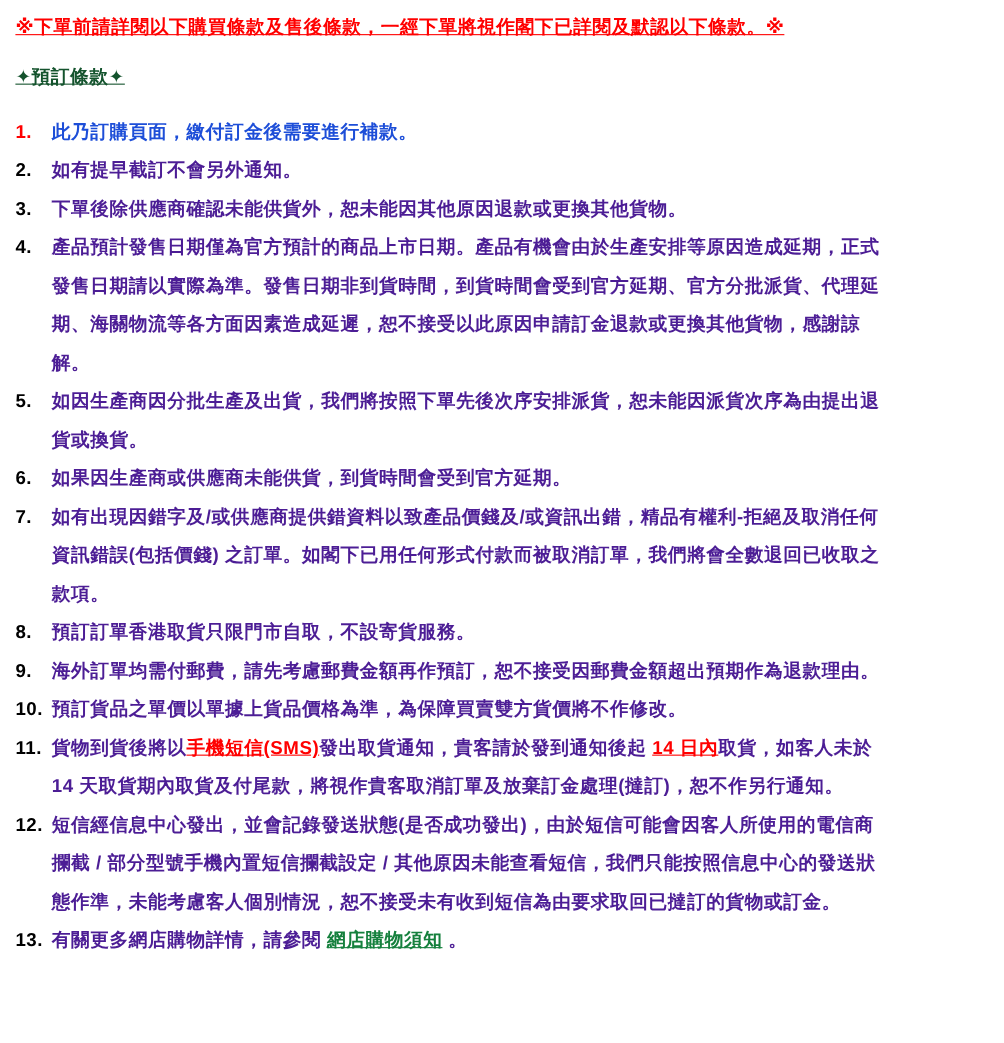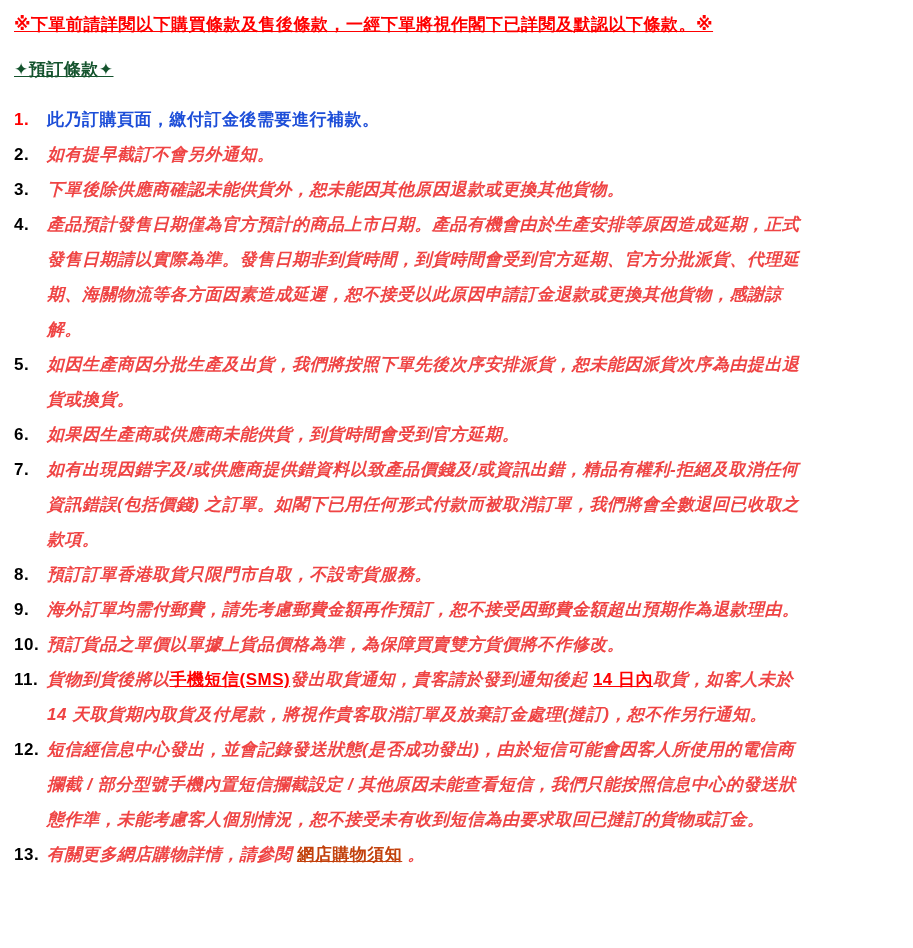--- a/index.html
+++ b/index.html
@@ -42,24 +42,24 @@
     line-height: 35px;
     letter-spacing: 0.5px;
   }
   .term-num {
     flex: 0 0 33px;
     white-space: nowrap;
   }
   .term-body {
     flex: 1;
   }
-  .seg-plain { color: #ef4444; font-style: italic; }
+  .seg-plain { color: #4c1d95; }
   .seg-red { color: #1d4ed8; }
   .seg-red-underline { color: #ff0000; text-decoration: underline; }
-  a.seg-link { color: #c2410c; text-decoration: underline; cursor: pointer; }
+  a.seg-link { color: #15803d; text-decoration: underline; cursor: pointer; }
   .num-red { color: #ff0000; }
 </style>
 </head>
 <body>
 
 <div class="page">
   <div class="title">※下單前請詳閱以下購買條款及售後條款，一經下單將視作閣下已詳閱及默認以下條款。※</div>
 
   <div class="section-heading">✦預訂條款✦</div>
 

